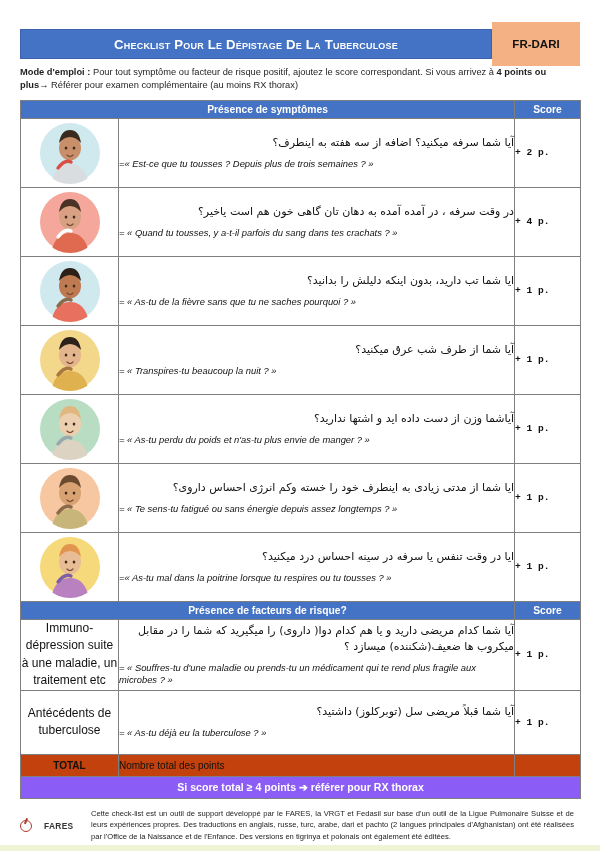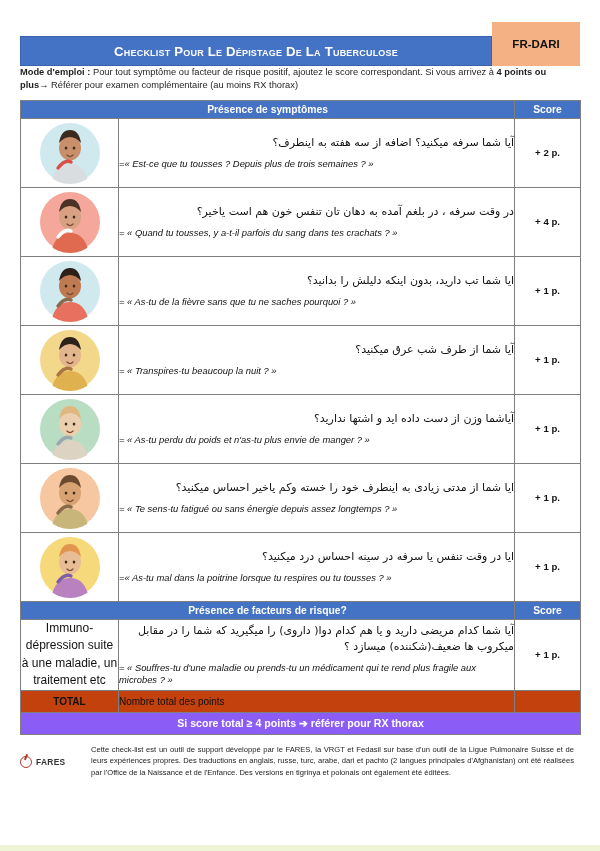--- a/index.html
+++ b/index.html
@@ -19,21 +19,21 @@
     position: relative;
     width: 600px;
     height: 851px;
     box-sizing: border-box;
     padding: 22px 20px 6px 20px;
   }
 
   
   .header-row {
     display: flex;
-    align-items: flex-end;
+    align-items: center;
   }
   .title-bar {
     flex: 1 1 auto;
     background: #4472c4;
     color: #ffffff;
     font-weight: bold;
     font-size: 13.2px;
     letter-spacing: .2px;
     font-variant: small-caps;
     text-transform: capitalize;
@@ -106,24 +106,25 @@
     margin-left: 12px;
   }
   .french {
     font-style: italic;
     font-size: 9.4px;
     line-height: 1.35;
     color: #111;
     text-align: left;
   }
   .score {
-    text-align: center;
+    text-align: left;
     font-size: 9.6px;
     font-weight: bold;
     color: #111;
+    font-family: Liberation Mono, monospace;
   }
   .riskname {
     text-align: center;
     font-size: 12px;
     line-height: 1.45;
     color: #111;
     padding: 4px 3px;
   }
 
   
@@ -167,21 +168,21 @@
     margin-top: 9px;
     display: flex;
     gap: 9px;
     align-items: flex-start;
     padding-right: 6px;
   }
   .fares-logo {
     flex: 0 0 62px;
     display: flex;
     align-items: center;
-    gap: 4px;
+    gap: 12px;
     padding-top: 12px;
   }
   .fares-mark {
     width: 10px; height: 10px;
     border: 1.6px solid #b03a2e;
     border-radius: 50%;
     position: relative;
   }
   .fares-mark::after {
     content: "";
@@ -262,21 +263,21 @@
               <path d="M12 62 q4 -20 19 -20 q15 0 19 20 z" fill="#e06a50"></path>
               <ellipse cx="31" cy="26" rx="11" ry="12.5" fill="#d9a183"></ellipse>
               <path d="M20 21 q2 -13 11 -13 q9 0 11 13 q-5 -6 -11 -6 q-6 0 -11 6 z" fill="#4a3326"></path>
               <ellipse cx="27" cy="26" rx="1.3" ry="1.6" fill="#3a2a20"></ellipse>
               <ellipse cx="35" cy="26" rx="1.3" ry="1.6" fill="#3a2a20"></ellipse>
               <path d="M28 33 q3 3 6 0" stroke="#7a4a32" stroke-width="1.2" fill="none" stroke-linecap="round"></path>
               <path d="M19 46 q7 -9 13 -6" stroke="#ffffff" stroke-width="3.4" fill="none" stroke-linecap="round"></path>
             </svg>
           </td>
           <td class="qcell">
-            <div class="dari">در وقت سرفه ، در بلغم آمده به دهان تان تنفس خون هم است یاخیر؟</div>
+            <div class="dari">در وقت سرفه ، در آمده آمده به دهان تان گاهی خون هم است یاخیر؟</div>
             <div class="french">= « Quand tu tousses, y a-t-il parfois du sang dans tes crachats ? »</div>
           </td>
           <td class="score"><span>+ 4 p.</span></td>
         </tr>
         <tr>
           <td class="imgcell">
             <svg class="illus" viewBox="0 0 62 62" xmlns="http://www.w3.org/2000/svg">
               <circle cx="31" cy="31" r="30" fill="#cfe9ef"></circle>
               <path d="M12 62 q4 -20 19 -20 q15 0 19 20 z" fill="#e8705e"></path>
               <ellipse cx="31" cy="26" rx="11" ry="12.5" fill="#c07a52"></ellipse>
@@ -338,21 +339,21 @@
               <path d="M12 62 q4 -20 19 -20 q15 0 19 20 z" fill="#c7b579"></path>
               <ellipse cx="31" cy="26" rx="11" ry="12.5" fill="#d8a273"></ellipse>
               <path d="M20 21 q2 -13 11 -13 q9 0 11 13 q-5 -6 -11 -6 q-6 0 -11 6 z" fill="#6b4a2e"></path>
               <ellipse cx="27" cy="26" rx="1.3" ry="1.6" fill="#3a2a20"></ellipse>
               <ellipse cx="35" cy="26" rx="1.3" ry="1.6" fill="#3a2a20"></ellipse>
               <path d="M28 33 q3 3 6 0" stroke="#7a4a32" stroke-width="1.2" fill="none" stroke-linecap="round"></path>
               <path d="M19 46 q7 -9 13 -6" stroke="#8a6a4a" stroke-width="3.4" fill="none" stroke-linecap="round"></path>
             </svg>
           </td>
           <td class="qcell">
-            <div class="dari">ایا شما از مدتی زیادی به اینطرف خود را خسته وکم یاخیر احساس میکنید؟</div>
+            <div class="dari">ایا شما از مدتی زیادی به اینطرف خود را خسته وکم انرژی احساس داروی؟</div>
             <div class="french">= «  Te sens-tu fatigué ou sans énergie depuis assez longtemps ? »</div>
           </td>
           <td class="score"><span>+ 1 p.</span></td>
         </tr>
         <tr>
           <td class="imgcell">
             <svg class="illus" viewBox="0 0 62 62" xmlns="http://www.w3.org/2000/svg">
               <circle cx="31" cy="31" r="30" fill="#f6d97a"></circle>
               <path d="M12 62 q4 -20 19 -20 q15 0 19 20 z" fill="#b981c0"></path>
               <ellipse cx="31" cy="26" rx="11" ry="12.5" fill="#e8bd96"></ellipse>
@@ -371,20 +372,28 @@
         </tr>
         <tr class="section-head">
           <td colspan="2"><span>Présence de facteurs de risque?</span></td>
           <td class="score-head"><span>Score</span></td>
         </tr>
         <tr>
           <td class="riskname"><span>Immuno-dépression suite à une maladie, un traitement etc</span></td>
           <td class="qcell">
             <div class="dari">آیا شما کدام مریضی دارید و یا هم کدام دوا( داروی) را میگیرید که شما را در مقابل میکروب ها ضعیف(شکننده) میسازد ؟</div>
             <div class="french">= « Souffres-tu d'une maladie ou prends-tu un médicament qui te rend plus fragile aux microbes ? »</div>
+          </td>
+          <td class="score"><span>+ 1 p.</span></td>
+        </tr>
+        <tr>
+          <td class="riskname"><span>Antécédents de tuberculose</span></td>
+          <td class="qcell">
+            <div class="dari">آیا شما قبلاً مریضی سل (توبرکلوز) داشتید؟</div>
+            <div class="french">= « As-tu déjà eu la tuberculose ? »</div>
           </td>
           <td class="score"><span>+ 1 p.</span></td>
         </tr>
         <tr class="total-row">
           <td class="total-label"><span>TOTAL</span></td>
           <td class="total-text"><span>Nombre total des points</span></td>
           <td class="score"><span></span></td>
         </tr>
         <tr class="conclusion-row">
           <td colspan="3"><span>Si score total ≥ 4 points ➔ référer pour RX thorax</span></td>

